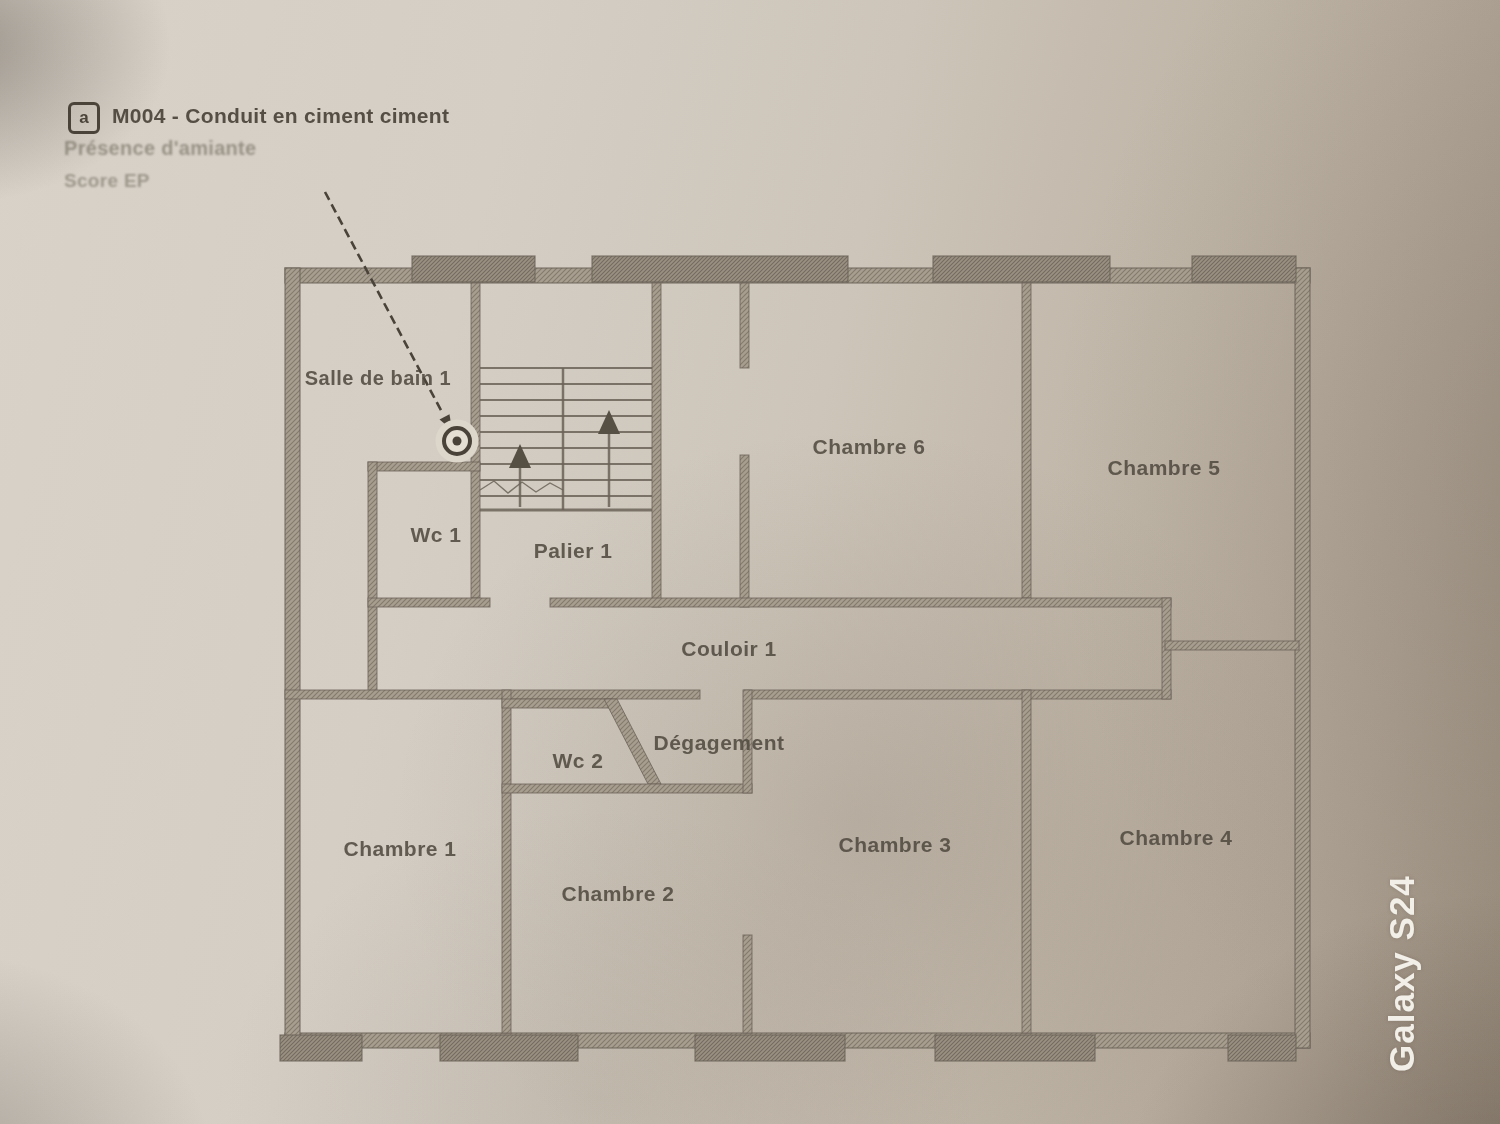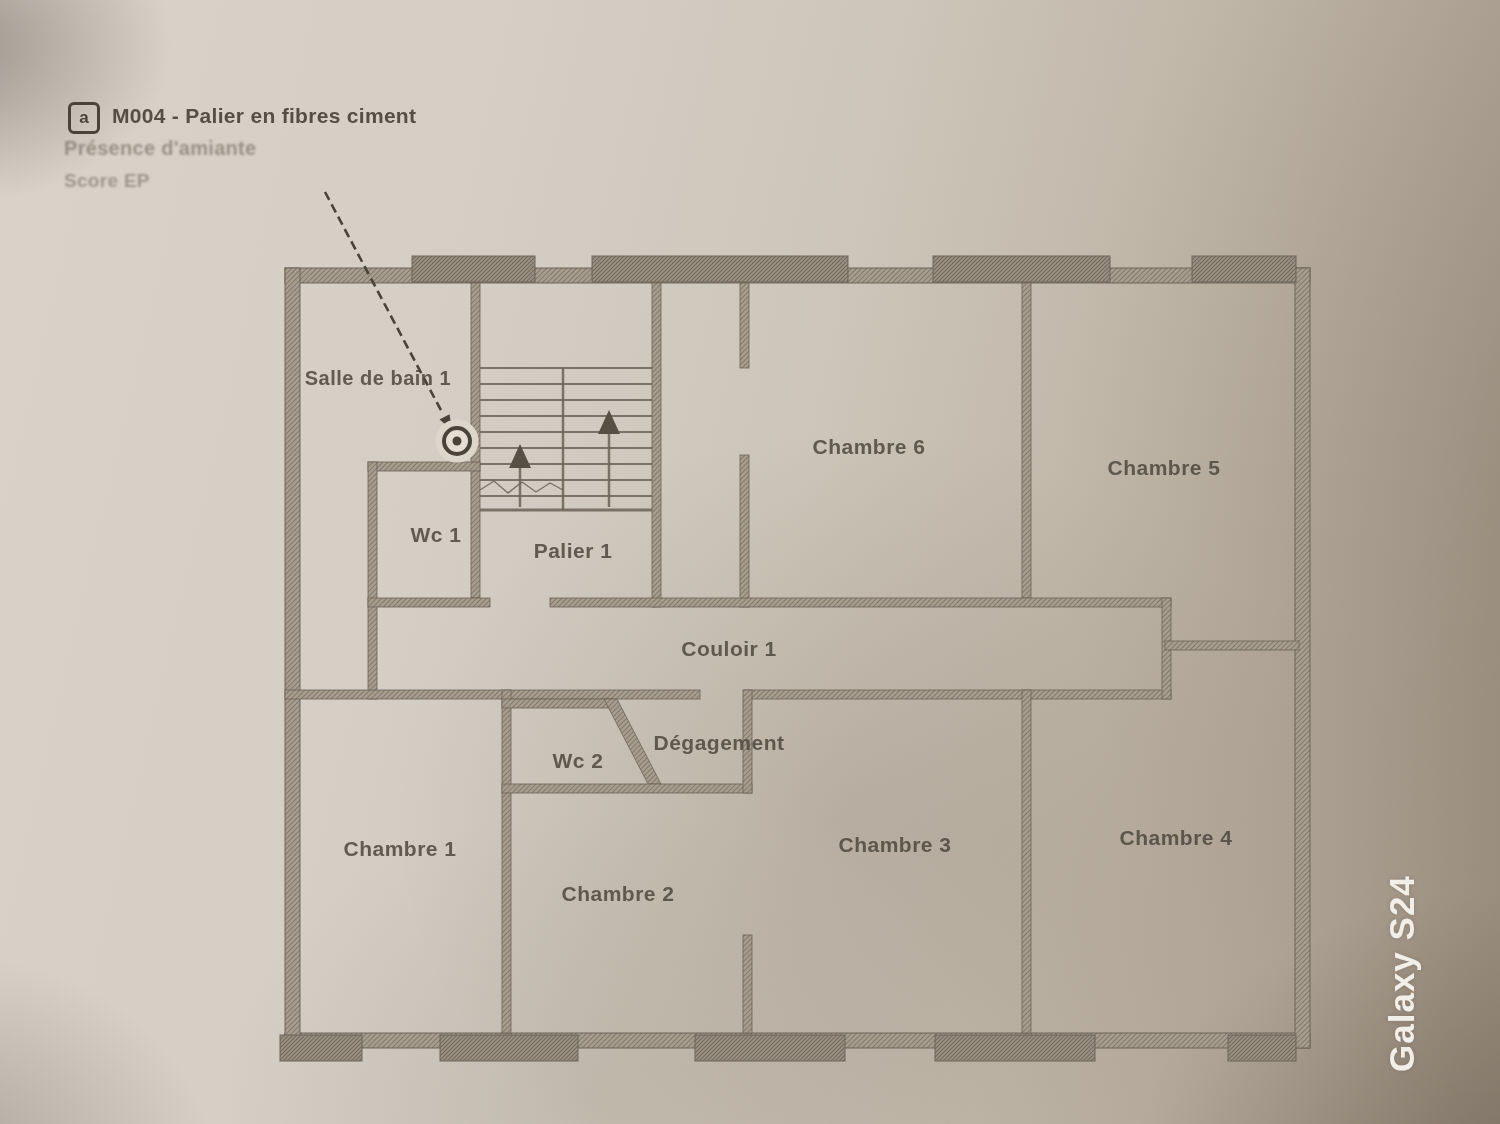--- a/index.html
+++ b/index.html
@@ -52,21 +52,21 @@
     letter-spacing:1px;opacity:0.97;
     text-shadow:0 0 4px rgba(80,65,50,0.25);
   }
 </style>
 </head>
 <body>
 
 <div class="photo">
 
   <div class="anno-badge">a</div>
-  <div class="anno anno-title">M004 - Palier en fibres ciment</div>
+  <div class="anno anno-title">M004 - Conduit en ciment ciment</div>
   <div class="anno anno-sub">Présence d'amiante</div>
   <div class="anno anno-score">Score EP</div>
 
   <svg class="plan-svg" width="1500" height="1124" viewBox="0 0 1500 1124">
     <defs>
       <pattern id="wallHatch" width="5" height="5" patternUnits="userSpaceOnUse">
         <rect width="5" height="5" fill="#a79e90"></rect>
         <path d="M0 5 L5 0 M-1 1 L1 -1 M4 6 L6 4" stroke="#837a6c" stroke-width="1.1"></path>
       </pattern>
       <pattern id="winHatch" width="4" height="4" patternUnits="userSpaceOnUse">

